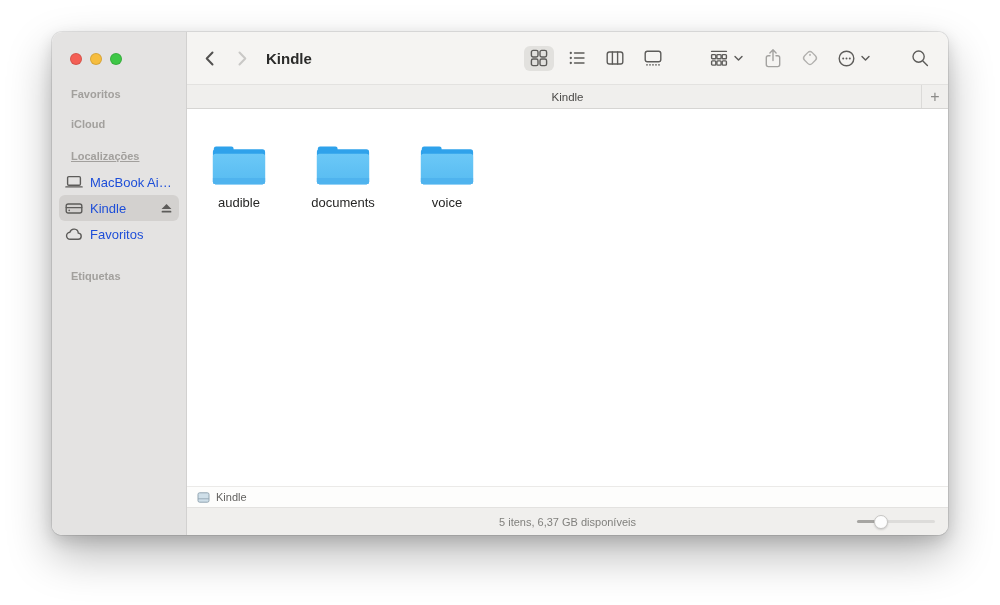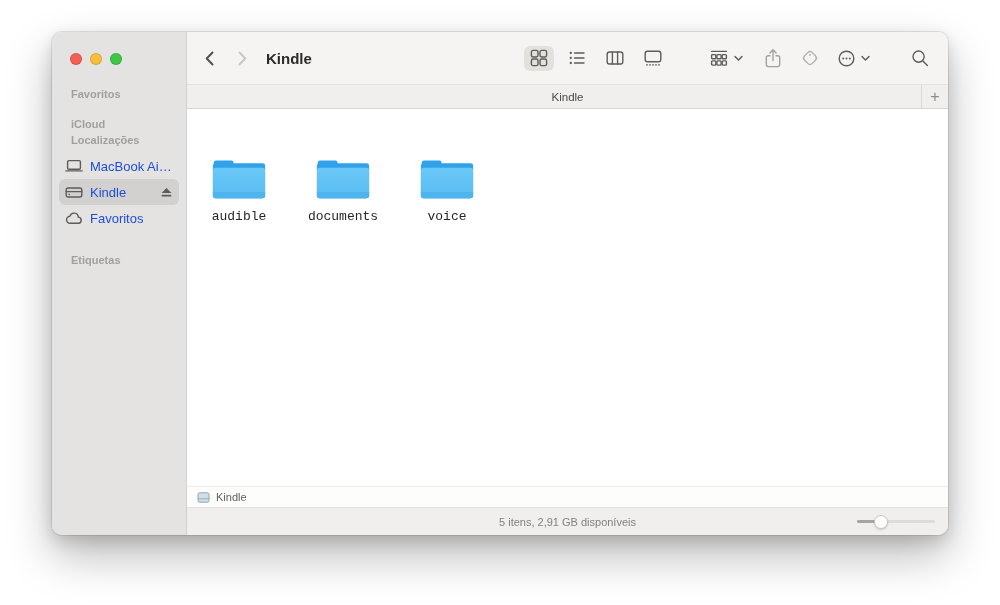--- a/index.html
+++ b/index.html
@@ -14,21 +14,21 @@
   .sidebar { width:135px; flex-shrink:0; background:#e4e3e2; border-right:1px solid rgba(0,0,0,.08);
              display:flex; flex-direction:column; }
   .traffic-lights { display:flex; gap:8px; padding:21px 0 0 18px; }
   .tl { width:12px; height:12px; border-radius:50%; }
   .tl-close    { background:#f45f55; border:1px solid rgba(0,0,0,.12); }
   .tl-minimize { background:#f6bd3e; border:1px solid rgba(0,0,0,.12); }
   .tl-zoom     { background:#3ec746; border:1px solid rgba(0,0,0,.12); }
   .side-header { font-size:11px; font-weight:700; color:#a2a09d; padding-left:19px; }
   .sh-favorites { margin-top:23px; }
   .sh-icloud    { margin-top:18px; }
-  .sh-locations { margin-top:4px; }
+  .sh-locations { margin-top:20px;text-decoration:underline; }
   .sh-tags      { margin-top:23px; }
   .side-rows { margin-top:7px; }
   .side-row { display:flex; align-items:center; height:26px; margin:0 7px; padding:0 6px;
               border-radius:6px; font-size:13px; color:#1d4ed8; }
   .side-row.selected { background:#d3d1cf; }
   .side-row .row-icon { width:18px; display:flex; justify-content:center; margin-right:7px; flex-shrink:0; }
   .side-row .row-label { white-space:nowrap; overflow:hidden; }
   .eject { margin-left:auto; display:flex; }
 
   
@@ -49,21 +49,21 @@
   .search-btn  { left:724px; }
 
   .tabbar { height:25px; background:#f0efed; border-top:1px solid #e3e2e0; border-bottom:1px solid #d6d5d3;
             position:relative; display:flex; align-items:center; justify-content:center; flex-shrink:0; }
   .tab-title { font-size:11.5px; color:#4c4b49; }
   .new-tab { position:absolute; right:0; top:0; bottom:0; width:27px; border-left:1px solid #dbdad8;
              display:flex; align-items:center; justify-content:center; color:#8c8b89;
              font-size:16px; font-weight:400; line-height:1; }
 
   .content { flex:1; background:#ffffff; overflow:hidden; }
-  .folders { display:flex; padding-top:47px;font-family:Liberation Mono, monospace; }
+  .folders { display:flex; padding-top:33px; }
   .folder-item { width:104px; display:flex; flex-direction:column; align-items:center; }
   .folder-svg { width:58px; height:45px; display:block; }
   .folder-name { margin-top:8px; font-size:13px; color:#262625; }
 
   .pathbar { height:22px; background:#fdfdfc; border-top:1px solid #ebeae8; border-bottom:1px solid #e3e2e0;
              display:flex; align-items:center; padding-left:10px; gap:6px; flex-shrink:0; }
   .path-label { font-size:11px; color:#636260; }
 
   .statusbar { height:27px; background:#f0efed; position:relative; display:flex; align-items:center;
                justify-content:center; flex-shrink:0; }
@@ -283,21 +283,21 @@
 
     <div class="pathbar">
       <svg width="13" height="11" viewBox="0 0 13 11">
         <rect x="1" y="0.8" width="11" height="9.4" rx="1.6" fill="#cfdfe9" stroke="#93a6b2" stroke-width="1"></rect>
         <path d="M1 6.8 H12" stroke="#93a6b2" stroke-width="0.9"></path>
       </svg>
       <span class="path-label">Kindle</span>
     </div>
 
     <div class="statusbar">
-      <span class="status-text">5 itens, 2,91 GB disponíveis</span>
+      <span class="status-text">5 itens, 6,37 GB disponíveis</span>
       <span class="zoom-slider">
         <span class="slider-track"></span>
         <span class="slider-fill"></span>
         <span class="slider-thumb"></span>
       </span>
     </div>
 
   </div>
 </div>
 

